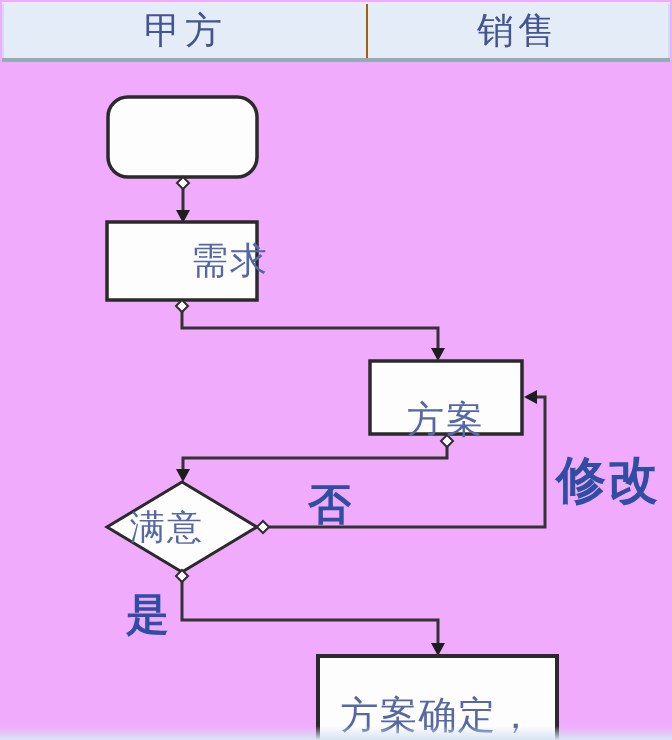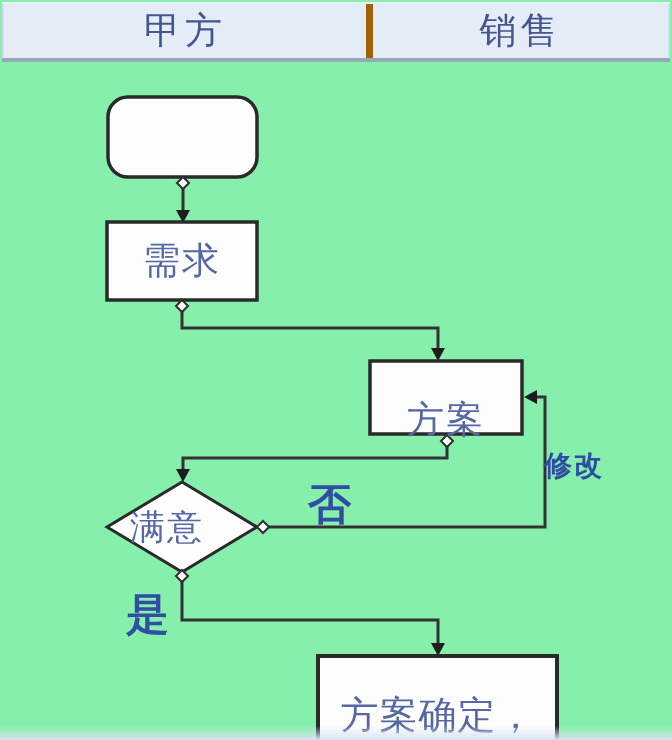--- a/index.html
+++ b/index.html
@@ -4,21 +4,21 @@
 <style>
   html, body {
     margin: 0;
     padding: 0;
     font-family: "Liberation Sans", "DejaVu Sans", sans-serif;
   }
   #stage {
     position: relative;
     width: 672px;
     height: 740px;
-    background: #86efac;
+    background: #f0abfc;
     overflow: hidden;
   }
   
   .lane-header {
     position: absolute;
     left: 2px;
     top: 2px;
     right: 2px;
     height: 60px;
     display: flex;
@@ -35,21 +35,21 @@
     color: #44568e;
     letter-spacing: 4px;
     box-sizing: border-box;
   }
   .lane-cell.first {
     width: 364px;
     border-left: 2px solid #cfdced;
   }
   .lane-cell.second {
     flex: 1;
-    border-left: 7px solid #a16207;
+    border-left: 2px solid #a16207;
     border-right: 2px solid #cfdced;
   }
   
   svg.diagram {
     position: absolute;
     left: 0;
     top: 0;
   }
   .node-label {
     position: absolute;
@@ -123,28 +123,28 @@
     <g fill="#ffffff" stroke="#2e2e2e" stroke-width="2">
       <path d="M183 177 L189 183 L183 189 L177 183 Z"></path>
       <path d="M182 300 L188 306 L182 312 L176 306 Z"></path>
       <path d="M447 435 L453 441 L447 447 L441 441 Z"></path>
       <path d="M263 521 L269 527 L263 533 L257 527 Z"></path>
       <path d="M182 570 L188 576 L182 582 L176 576 Z"></path>
     </g>
   </svg>
 
 
-  <div class="node-label" id="label-requirement" style="left:107px; top:222px; width:150px; height:78px;">需求</div>
+  <div class="node-label" id="label-requirement" style="left:107px; top:222px; width:150px; height:78px;padding-left:48px;">需求</div>
 
   <div class="node-label" id="label-proposal" style="left:370px; top:383px; width:152px; height:73px;">方案</div>
 
   <div class="node-label" id="label-satisfied" style="left:92px; top:487px; width:150px; height:80px; font-size:35px;">满意</div>
 
   <div class="node-label" id="label-contract" style="left:328px; top:662px; width:220px; height:76px;">方案确定，签订合同</div>
 
   <div class="edge-label" style="left:308px; top:476px; font-size:43px;">否</div>
 
-  <div class="edge-label" style="left:544px; top:447px; font-size:28px; letter-spacing:2px;">修改</div>
+  <div class="edge-label" style="left:556px; top:447px; font-size:50px; letter-spacing:2px;">修改</div>
 
   <div class="edge-label" style="left:126px; top:586px; font-size:43px;">是</div>
 
   <div class="bottom-strip"></div>
 </div>
 
 </body></html>

